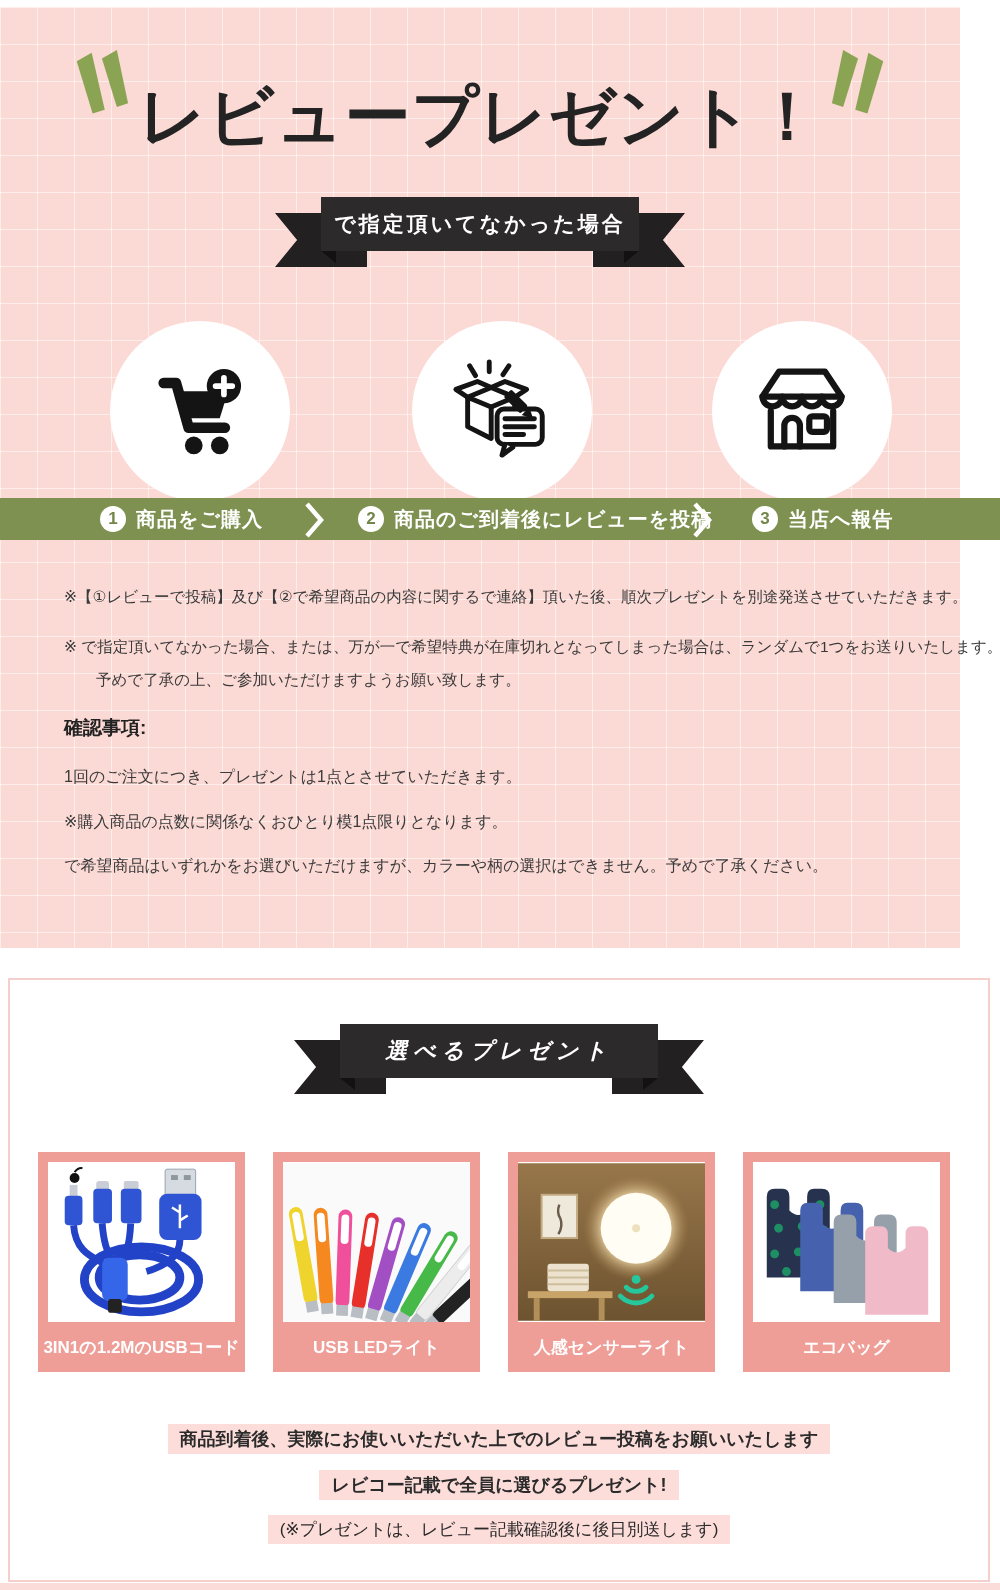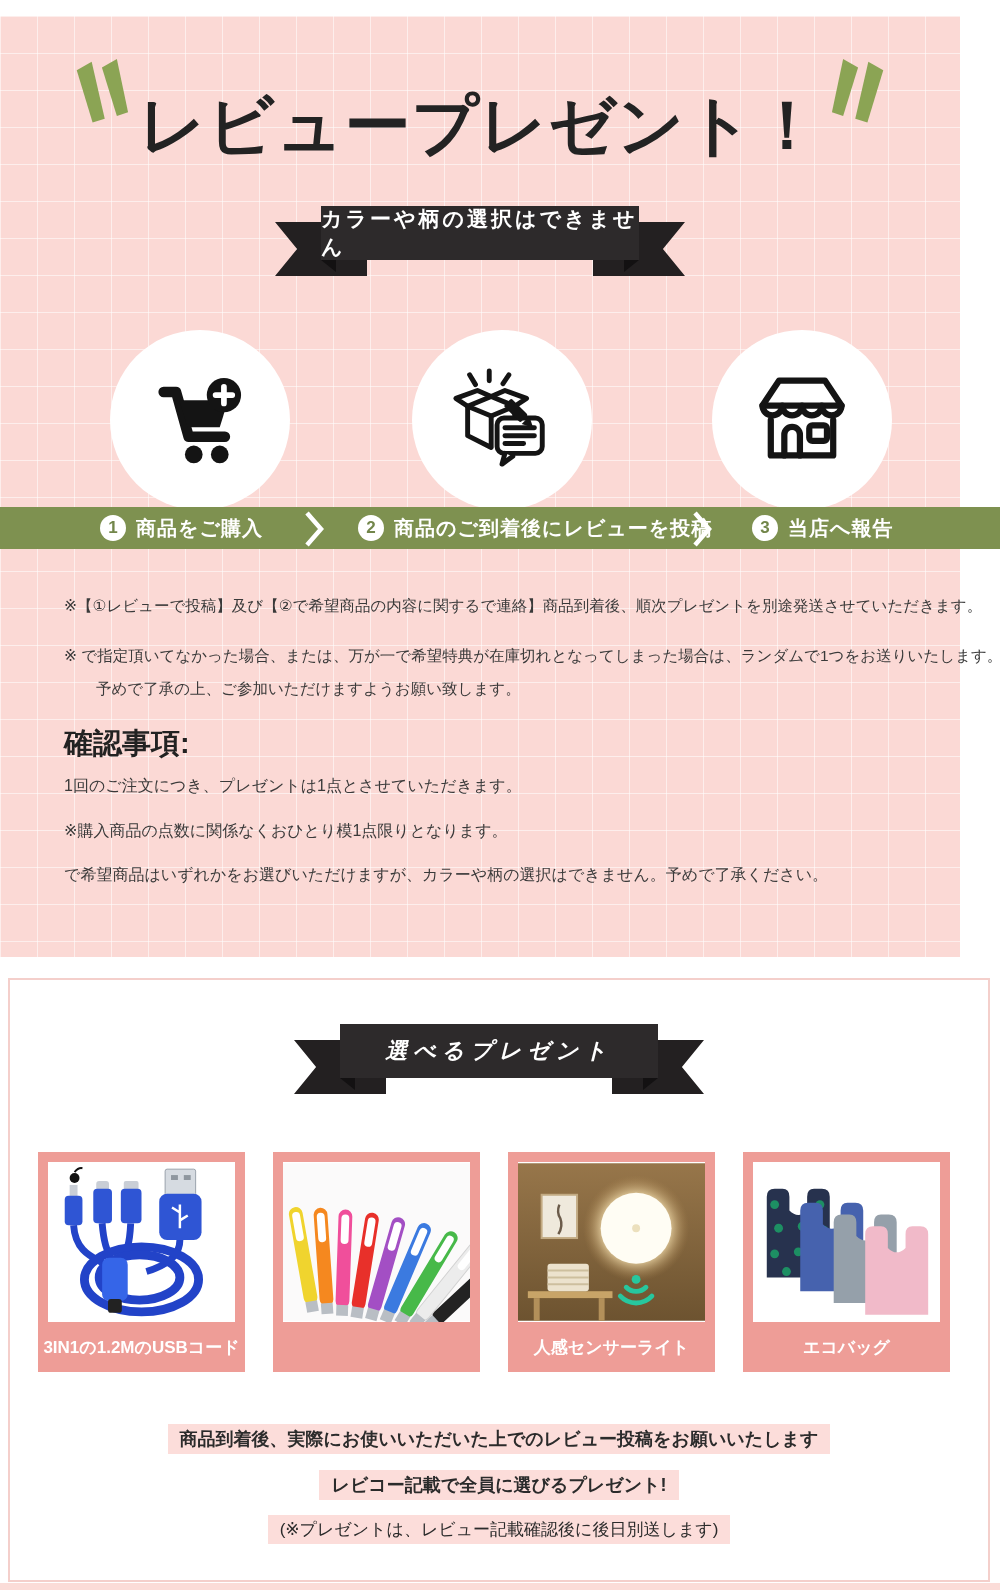--- a/index.html
+++ b/index.html
@@ -3,21 +3,21 @@
 <meta charset="utf-8">
 <style>
   * { box-sizing: border-box; }
   html,body { margin:0; padding:0; background:#fff; }
   .page {
     position:relative; width:1000px; height:1590px; margin:0 auto; overflow:hidden;
     background:#fff; font-family:"Liberation Sans","DejaVu Sans",sans-serif;
   }
   
   .top-section {
-    position:absolute; top:16px; left:0; width:960px; height:941px;
+    position:absolute; top:7px; left:0; width:960px; height:941px;
     background-color:#fbd9d5;
     background-image:
       linear-gradient(rgba(255,255,255,.55) 1.5px, transparent 1.5px),
       linear-gradient(90deg, rgba(255,255,255,.55) 1.5px, transparent 1.5px);
     background-size:37px 37px;
   }
   .title-row { position:absolute; top:42px; left:0; width:100%; display:flex; justify-content:center; align-items:flex-start; }
   .page-title { margin:26px 10px 0; font-size:66px; font-weight:900; color:#232323; letter-spacing:1px; line-height:1.25; white-space:nowrap; }
   .qmark { display:block; }
   .qmark svg { width:56px; height:86px; display:block; }
@@ -56,21 +56,21 @@
   .step.s1 { left:100px; } .step.s2 { left:358px; } .step.s3 { left:752px; }
   .sep { position:absolute; top:4px; width:20px; height:34px; }
   .sep.p1 { left:305px; } .sep.p2 { left:693px; }
 
   
   .note, .citem { position:absolute; margin:0; color:#3a3a3a; white-space:nowrap; }
   .note { font-size:15.5px; }
   .n1 { top:580px; left:64px; }
   .n2 { top:630px; left:64px; }
   .n3 { top:663px; left:96px; }
-  .confirm-heading { position:absolute; top:708px; left:64px; margin:0; font-size:29px; font-weight:700; color:#222; }
+  .confirm-heading { position:absolute; top:708px; left:64px; margin:0; font-size:19px; font-weight:700; color:#222; }
   .citem { font-size:16px; }
   .ci1 { top:760px; left:64px; }
   .ci2 { top:805px; left:64px; }
   .ci3 { top:849px; left:64px; }
 
   
   .gift-box { position:absolute; top:978px; left:8px; width:982px; height:604px; background:#fff; border:2px solid #f4cfcb; }
   .card { position:absolute; top:172px; width:207px; height:220px; background:#ee9d97; }
   .card.k1 { left:28px;text-align:center; } .card.k2 { left:263px; } .card.k3 { left:498px; } .card.k4 { left:733px; }
   .card .img { position:absolute; top:10px; left:10px; right:10px; height:160px; background:#fff; overflow:hidden; }
@@ -107,21 +107,21 @@
         </svg>
       </span>
     </div>
 
     <div class="ribbon ribbon1">
       <div class="tail left"></div>
       <div class="tail right"></div>
       <div class="fold left"></div>
       <div class="fold right"></div>
       <div class="band">
-        <span>カラーや柄の選択はできません</span>
+        <span>で指定頂いてなかった場合</span>
       </div>
     </div>
 
     <div class="icon-circle c1">
       <span>
         <svg viewBox="0 0 100 100">
           <g fill="#141414">
             <path d="M15 20 h12 a5 5 0 0 1 4.8 3.6 L43 63 h31 a5 5 0 0 1 0 10 H39 a5 5 0 0 1 -4.8 -3.6 L23.2 30 H15 a5 5 0 0 1 0 -10 Z"></path>
             <path d="M30 33 h47 l-8 26 H38 Z"></path>
             <circle cx="44" cy="85" r="8.5"></circle>
@@ -181,21 +181,21 @@
         <svg viewBox="0 0 20 36">
             <polyline points="2,2 16,18 2,34" fill="none" stroke="#fff" stroke-width="4.5"></polyline>
           </svg>
       </span>
       <div class="step s3">
         <span class="num">3</span>
         <span class="slabel">当店へ報告</span>
       </div>
     </div>
 
-    <p class="note n1">※【①レビューで投稿】及び【②で希望商品の内容に関するで連絡】商品到着後、順次プレゼントを別途発送させていただきます。</p>
+    <p class="note n1">※【①レビューで投稿】及び【②で希望商品の内容に関するで連絡】頂いた後、順次プレゼントを別途発送させていただきます。</p>
     <p class="note n2">※ で指定頂いてなかった場合、または、万が一で希望特典が在庫切れとなってしまった場合は、ランダムで1つをお送りいたします。</p>
     <p class="note n3">予めで了承の上、ご参加いただけますようお願い致します。</p>
 
     <h2 class="confirm-heading">確認事項:</h2>
     <p class="citem ci1">1回のご注文につき、プレゼントは1点とさせていただきます。</p>
     <p class="citem ci2">※購入商品の点数に関係なくおひとり模1点限りとなります。</p>
     <p class="citem ci3">で希望商品はいずれかをお選びいただけますが、カラーや柄の選択はできません。予めで了承ください。</p>
   </section>
 
   <section class="gift-box">
@@ -290,20 +290,21 @@
                 <rect x="-6" y="-8" width="12" height="11" fill="#b9bec4"></rect>
               </g>
             <g transform="translate(150,164) rotate(47)">
                 <rect x="-7" y="-105" width="14" height="100" rx="7" fill="#232323"></rect>
                 <rect x="-4" y="-100" width="8" height="30" rx="4" fill="#fff"></rect>
                 <rect x="-6" y="-8" width="12" height="11" fill="#b9bec4"></rect>
               </g>
           </g>
         </svg>
       </div>
+      <div class="label">USB LEDライト</div>
     </div>
 
     <div class="card k3">
       <div class="img">
         <svg viewBox="0 0 190 160">
           <defs>
             <radialGradient id="glow" cx="50%" cy="50%" r="50%">
               <stop offset="0%" stop-color="#fffdf2"></stop>
               <stop offset="55%" stop-color="#ffedbe"></stop>
               <stop offset="100%" stop-color="#a8834f" stop-opacity="0"></stop>

